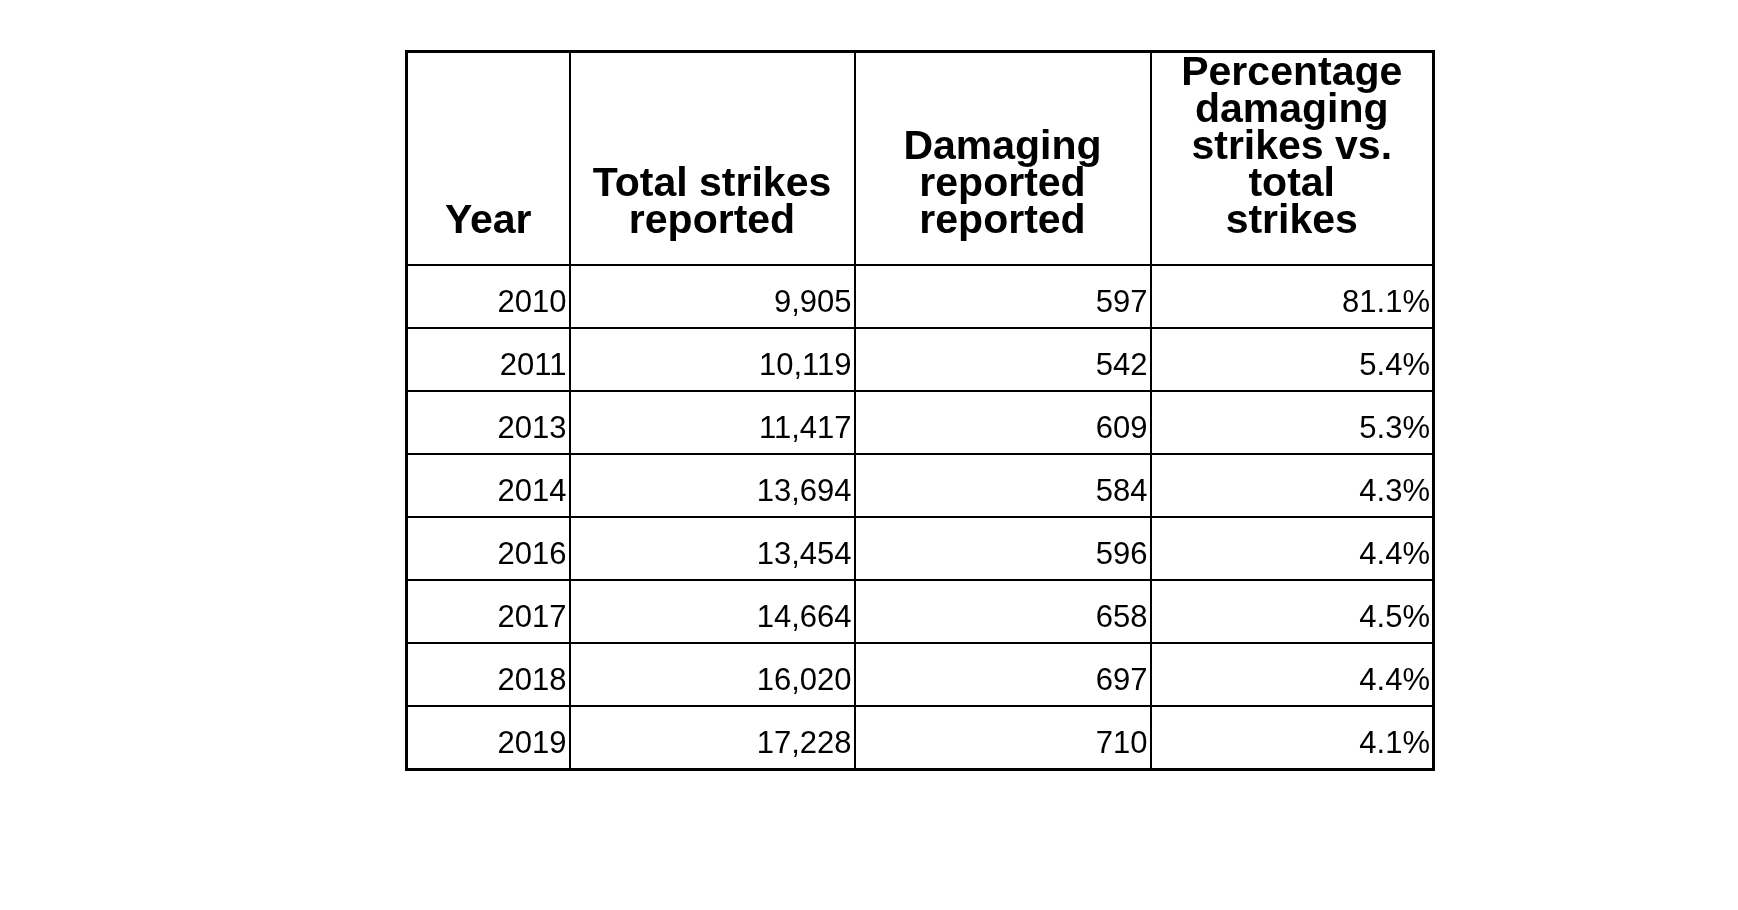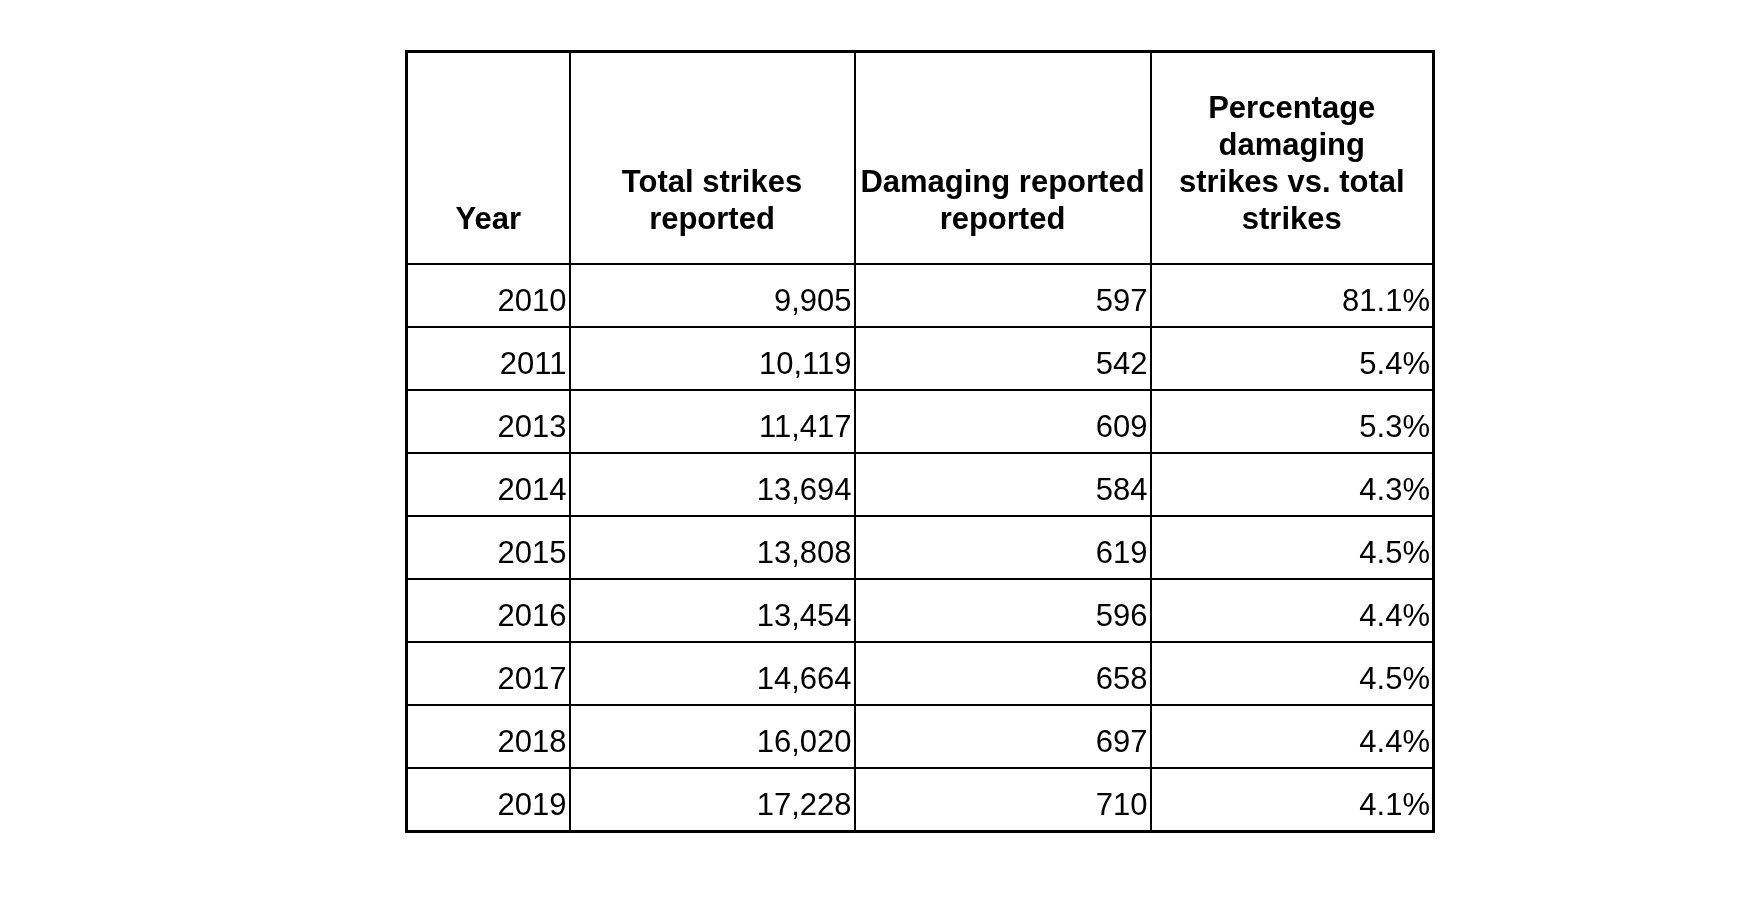--- a/index.html
+++ b/index.html
@@ -31,21 +31,21 @@
   table.data-table th,
   table.data-table td {
     border: 2px solid #000000;
     overflow: hidden;
   }
   table.data-table thead th {
     height: 184px;
     vertical-align: bottom;
     text-align: center;
     font-weight: bold;
-    font-size: 31px;
+    font-size: 41px;
     line-height: 37px;
     padding: 0 2px 26px 2px;
   }
   table.data-table tbody td {
     height: 51px;
     vertical-align: middle;
     text-align: right;
     font-weight: normal;
     font-size: 31px;
     line-height: 36px;
@@ -105,26 +105,20 @@
           <td>609</td>
           <td>5.3%</td>
         </tr>
         <tr>
           <td>2014</td>
           <td>13,694</td>
           <td>584</td>
           <td>4.3%</td>
         </tr>
         <tr>
-          <td>2015</td>
-          <td>13,808</td>
-          <td>619</td>
-          <td>4.5%</td>
-        </tr>
-        <tr>
           <td>2016</td>
           <td>13,454</td>
           <td>596</td>
           <td>4.4%</td>
         </tr>
         <tr>
           <td>2017</td>
           <td>14,664</td>
           <td>658</td>
           <td>4.5%</td>

